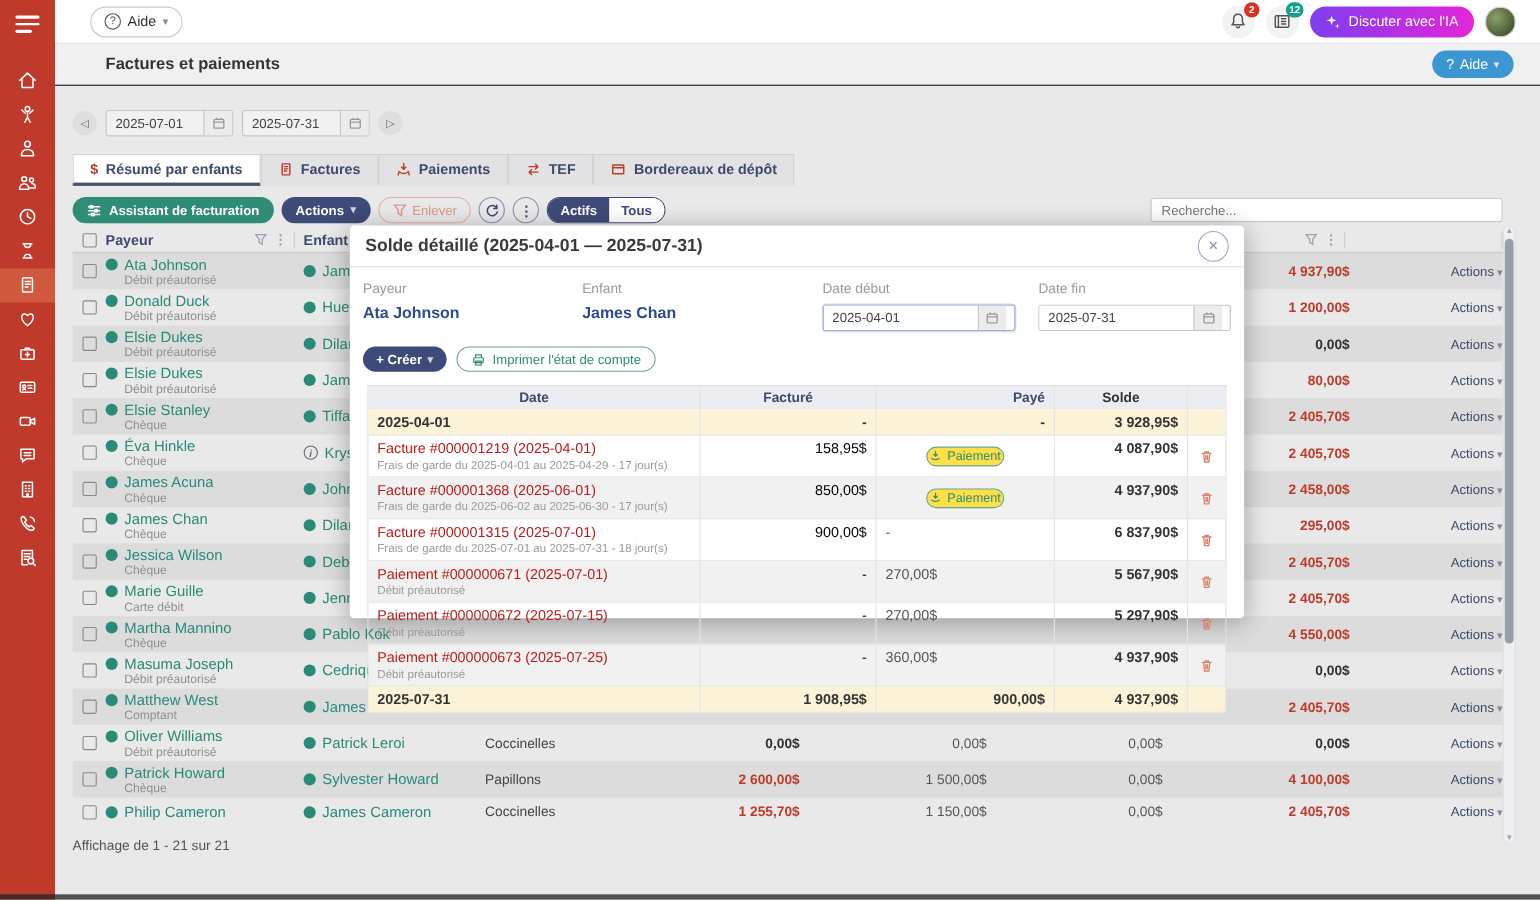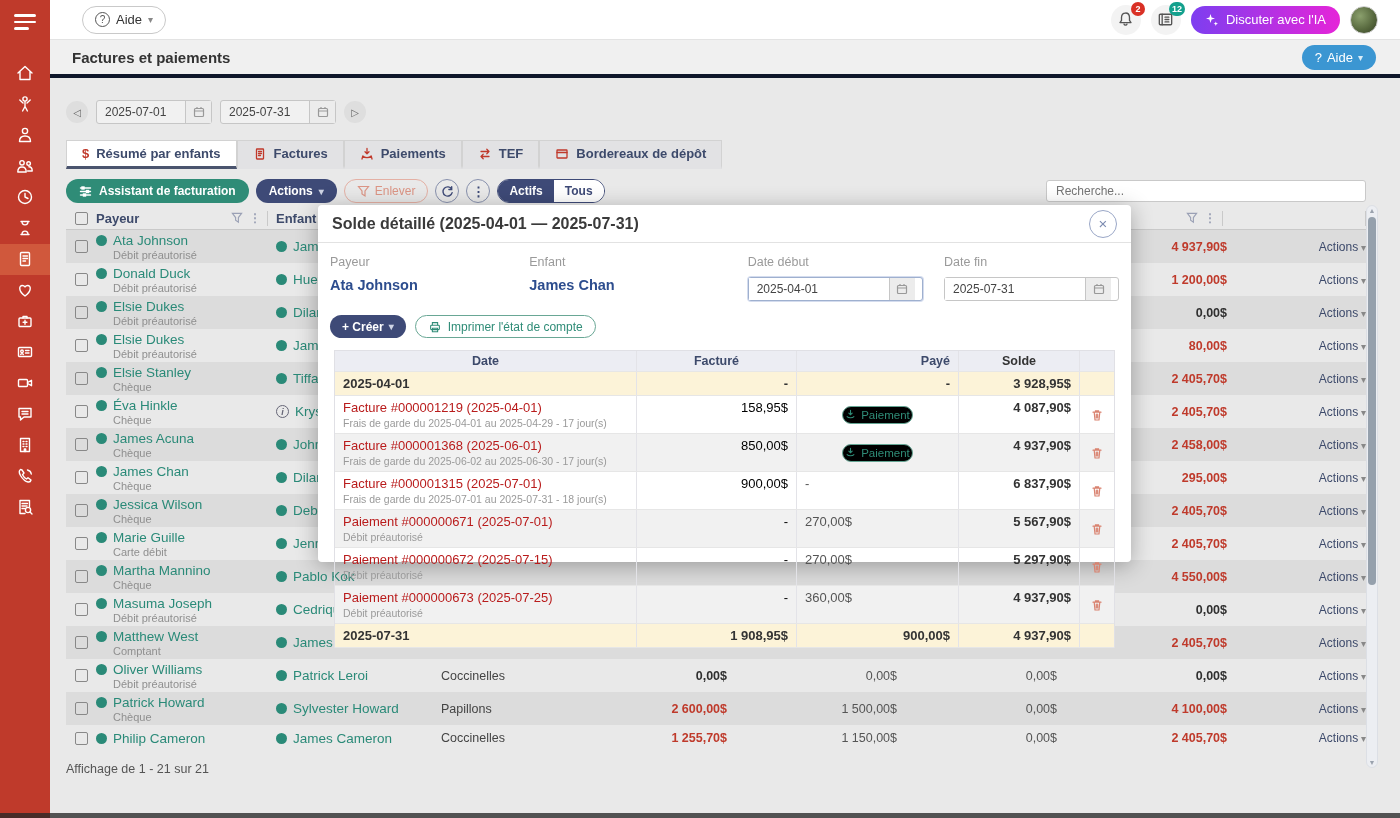--- a/index.html
+++ b/index.html
@@ -24,21 +24,21 @@
   .topbar-right { margin-left:auto; display:flex; align-items:center; gap:10px; padding-right:22px; }
   .icon-btn { position:relative; width:30px; height:30px; border-radius:50%; background:#f3f3f3; display:flex; align-items:center; justify-content:center; cursor:pointer; }
   .icon-btn svg { stroke:#555; fill:none; stroke-width:1.4; stroke-linecap:round; stroke-linejoin:round; }
   .badge { position:absolute; top:-3px; right:-4px; min-width:14px; height:14px; padding:0 3px; border-radius:8px; color:#fff; font-size:9px; font-weight:bold; display:flex; align-items:center; justify-content:center; }
   .badge.red { background:#d93025; }
   .badge.teal { background:#13a08d; }
   .ai-btn { height:28px; border:none; border-radius:14px; padding:0 14px; background:linear-gradient(90deg,#7d3ef0,#e525d8); color:#fff; font-size:13px; display:flex; align-items:center; gap:7px; cursor:pointer; }
   .avatar { width:28px; height:28px; border-radius:50%; border:1px solid #cfcfcf; background:radial-gradient(circle at 35% 35%, #8ba06d, #55663c 60%, #353f25); cursor:pointer; }
 
   
-  .titlebar { position:absolute; left:50px; top:40px; width:1350px; height:38px; background:#f0f0f0; border-bottom:4px solid #0f172a; display:flex; align-items:center; }
+  .titlebar { position:absolute; left:50px; top:40px; width:1350px; height:38px; background:#f0f0f0; border-bottom:1px solid #0f172a; display:flex; align-items:center;padding-left:24px; }
   .page-title { margin-left:22px; font-size:15px; font-weight:bold; color:#333; }
   .aide-btn { margin-left:auto; margin-right:24px; height:25px; background:#3b96d2; border:none; border-radius:14px; color:#fff; font-size:13px; padding:0 13px; display:flex; align-items:center; gap:5px; cursor:pointer; }
 
   
   .content { position:absolute; left:50px; top:78px; width:1350px; height:740px; }
 
   .datenav { position:absolute; left:16px; top:22px; display:flex; align-items:center; gap:8px; }
   .nav-arrow { width:22px; height:22px; border-radius:50%; background:#dedede; border:none; color:#666; font-size:10px; display:flex; align-items:center; justify-content:center; cursor:pointer; }
   .date-group { display:flex; border:1px solid #c6c6c6; border-radius:3px; background:#f1f1f1; height:24px; }
   .date-group input { width:88px; border:none; background:transparent; padding:0 8px; font-size:12px; color:#444; }
@@ -126,21 +126,21 @@
   .m-date { width:302px; } .m-inv { width:160px; text-align:right; } .m-paid { width:162px; }
   .m-bal { width:121px; text-align:right; font-weight:bold; color:#333; }
   .m-trash { width:34px; display:flex; align-items:center; justify-content:center; }
   .mtr.mhead { background:#ecedf3; color:#3d4a6b; font-weight:bold; font-size:12.5px; }
   .mtr.mhead .mtd { text-align:center; padding:3px 8px; }
   .mtr.summary { background:#fcf3d8; font-weight:bold; color:#333; }
   .mtr.summary .m-date { font-size:13px; }
   .mtr.gray { background:#f1f1f1; }
   .m-link { color:#b91c1c; font-size:13px; cursor:pointer; }
   .m-sub { color:#9a9a9a; font-size:10.5px; margin-top:2px; }
-  .paiement-btn { border:1px solid #64a593; border-radius:11px; background:#000000; color:#2f8c77; font-size:11.5px; padding:2px 2px; display:inline-flex; align-items:center; gap:5px; cursor:pointer; }
+  .paiement-btn { border:1px solid #64a593; border-radius:11px; background:#fde047; color:#2f8c77; font-size:11.5px; padding:2px 2px; display:inline-flex; align-items:center; gap:5px; cursor:pointer; }
   .paiement-btn svg { stroke:#2f8c77; fill:none; stroke-width:1.3; stroke-linecap:round; }
   .m-paid.center { display:flex; align-items:center; justify-content:center; }
   .m-paid.left { text-align:left; color:#555; }
   .m-paid.right { text-align:right; }
   .trash-btn { background:none; border:none; cursor:pointer; display:flex; }
   .trash-btn svg { stroke:#d9826f; fill:none; stroke-width:1.2; stroke-linecap:round; }
 
   .bottom-strip { position:absolute; left:0; bottom:0; width:1400px; height:5px; background:rgba(40,40,40,.78); z-index:40; }
 </style>
 </head>

